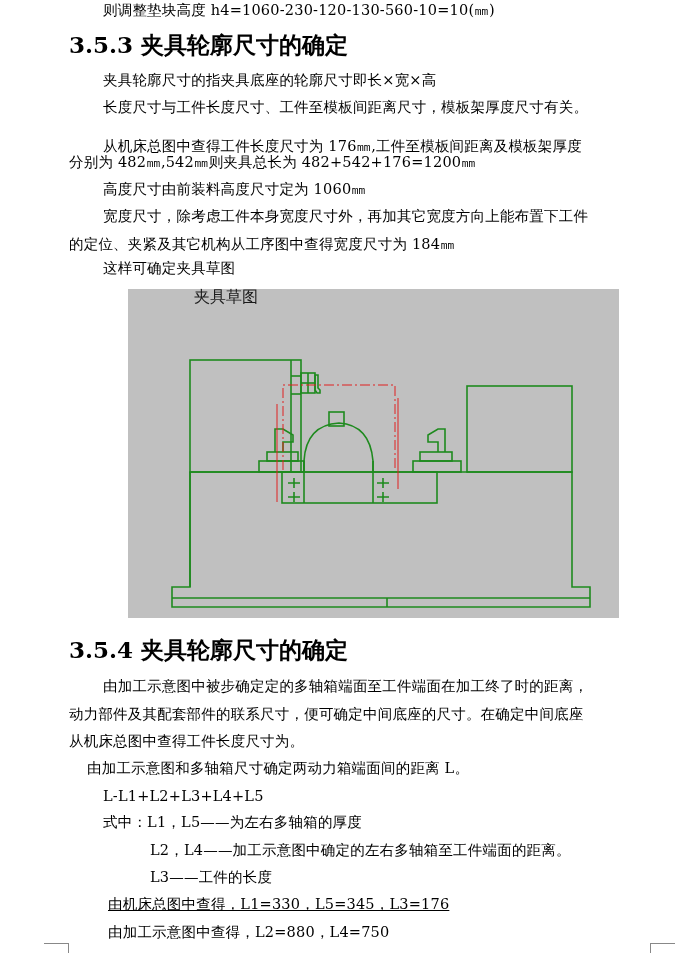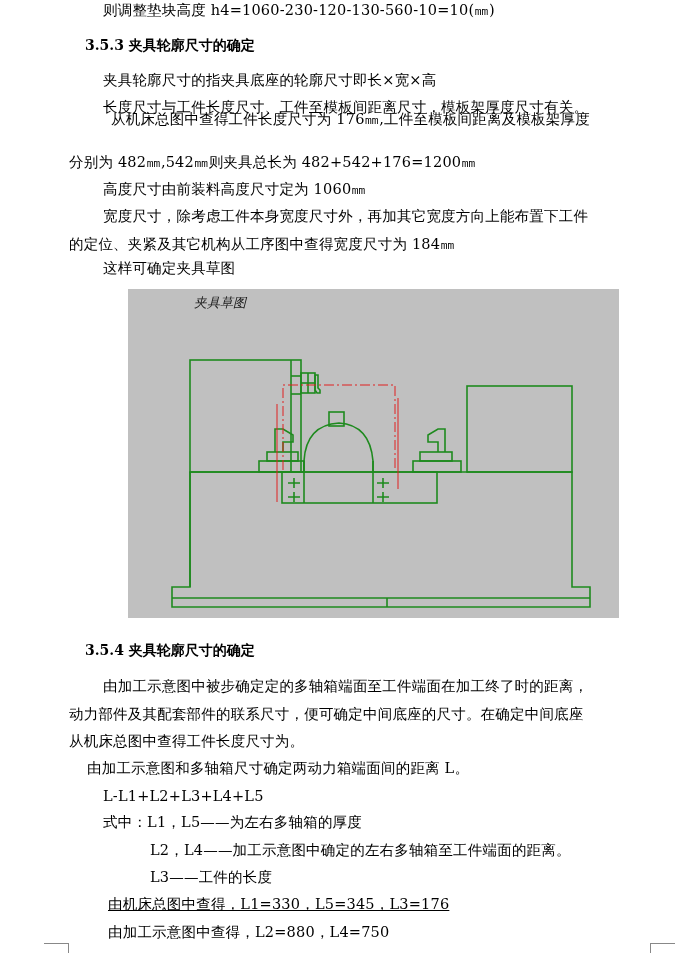--- a/index.html
+++ b/index.html
@@ -1,36 +1,36 @@
 <!DOCTYPE html>
 <html><head>
 <meta charset="utf-8">
 <style>
   html, body { margin: 0; padding: 0; background: #ffffff; }
   body { width: 686px; height: 953px; position: relative; overflow: hidden;
          font-family: "DejaVu Serif", "Liberation Serif", serif; color: #000; }
   .line { position: absolute; font-size: 14.5px; line-height: 18px; white-space: nowrap; letter-spacing: 0.2px; }
-  .heading { position: absolute; font-size: 14px; font-weight: bold; line-height: 22px; white-space: nowrap;
-             font-family: "DejaVu Serif", "Liberation Serif", serif; margin-left: 16px; }
+  .heading { position: absolute; font-size: 23px; font-weight: bold; line-height: 22px; white-space: nowrap;
+             font-family: "DejaVu Serif", "Liberation Serif", serif; }
   .figure { position: absolute; left: 128px; top: 289px; width: 491px; height: 329px; background: #c0c0c0; }
   .figure svg { position: absolute; left: 0; top: 0; }
-  .fig-title { position: absolute; left: 66px; top: 6px; font-size: 13px; line-height: 16px; color: #1a1a1a; font-style: italic; }
+  .fig-title { position: absolute; left: 66px; top: 0; font-size: 16px; line-height: 16px; color: #1a1a1a; }
   .corner { position: absolute; width: 24px; height: 10px; }
   .corner-left { left: 44px; top: 943px; border-top: 1px solid #888; border-right: 1px solid #888; }
   .corner-right { left: 650px; top: 943px; border-top: 1px solid #888; border-left: 1px solid #888; }
 </style>
 </head>
 <body>
 
 <div class="line" style="left:103px; top:1px;">则调整垫块高度 h4=1060-230-120-130-560-10=10(㎜)</div>
 
 <div class="heading" style="left:69px; top:34px;">3.5.3 夹具轮廓尺寸的确定</div>
 <div class="line" style="left:103px; top:71px;">夹具轮廓尺寸的指夹具底座的轮廓尺寸即长×宽×高</div>
 <div class="line" style="left:103px; top:98px;">长度尺寸与工件长度尺寸、工件至模板间距离尺寸，模板架厚度尺寸有关。</div>
-<div class="line" style="left:103px; top:110px;margin-left:8px;">从机床总图中查得工件长度尺寸为 176㎜,工件至模板间距离及模板架厚度</div>
+<div class="line" style="left:103px; top:137px;">从机床总图中查得工件长度尺寸为 176㎜,工件至模板间距离及模板架厚度</div>
 <div class="line" style="left:69px; top:153px;">分别为 482㎜,542㎜则夹具总长为 482+542+176=1200㎜</div>
 <div class="line" style="left:103px; top:180px;">高度尺寸由前装料高度尺寸定为 1060㎜</div>
 <div class="line" style="left:103px; top:207px;">宽度尺寸，除考虑工件本身宽度尺寸外，再加其它宽度方向上能布置下工件</div>
 <div class="line" style="left:69px; top:235px;">的定位、夹紧及其它机构从工序图中查得宽度尺寸为 184㎜</div>
 <div class="line" style="left:103px; top:259px;">这样可确定夹具草图</div>
 
 <div class="figure">
   <div class="fig-title">夹具草图</div>
   <svg width="491" height="329" viewBox="0 0 491 329">
     <g fill="none" stroke="#1e8a1e" stroke-width="1.6">

